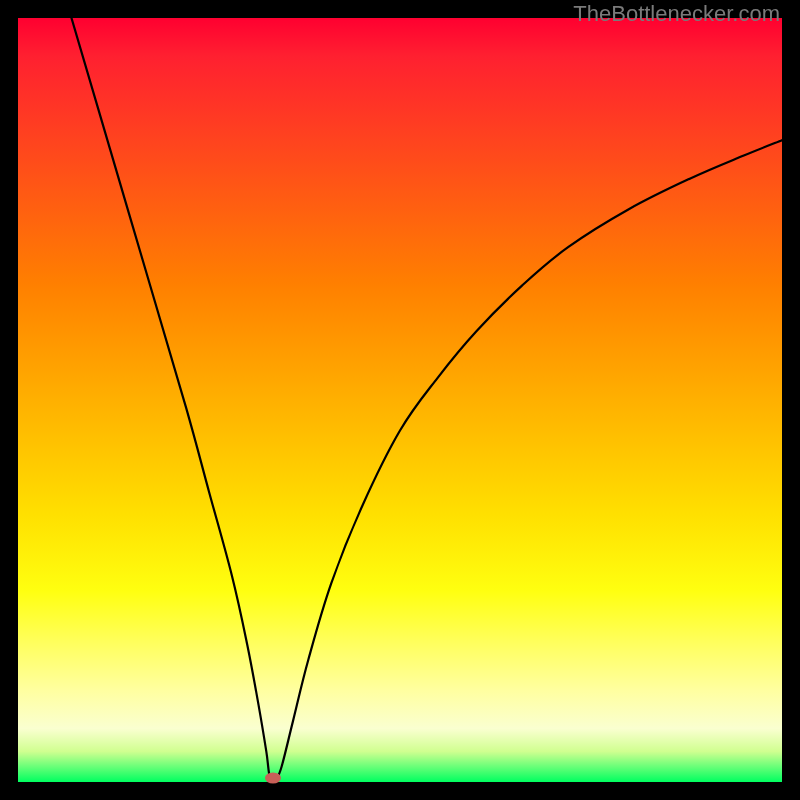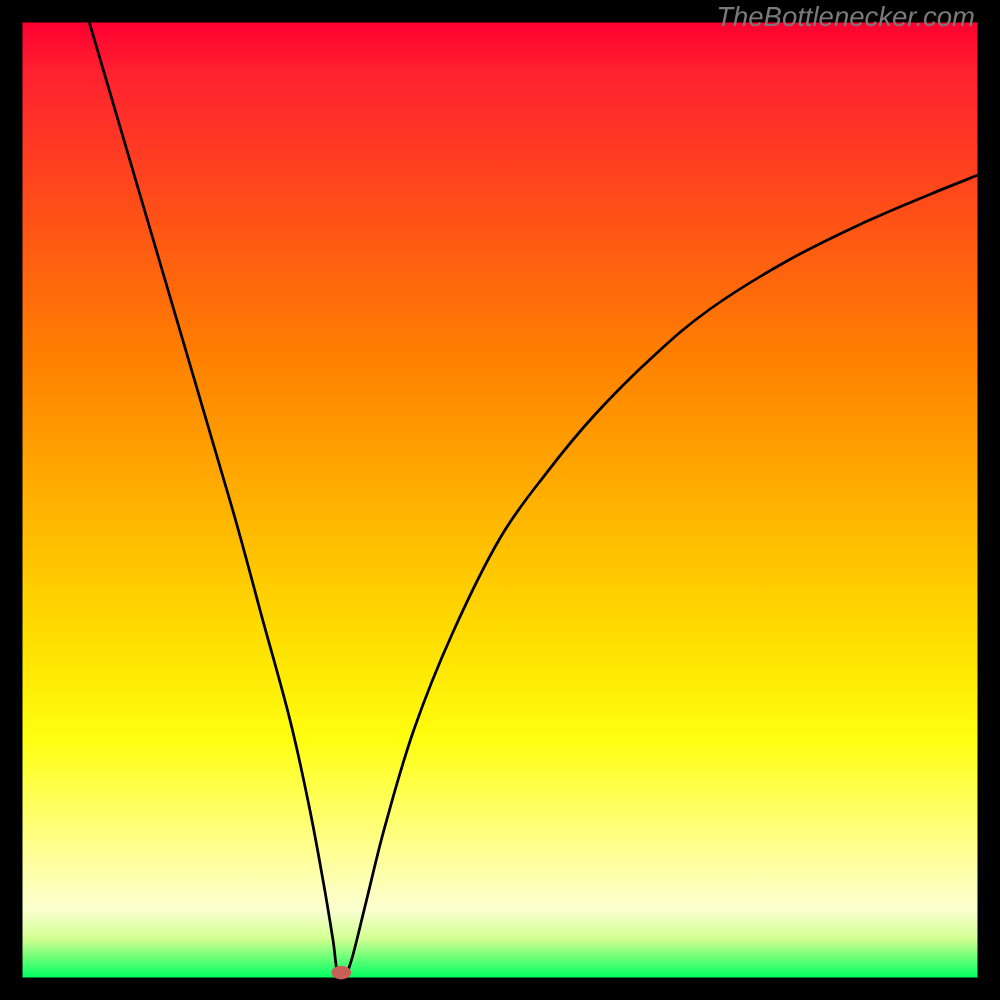--- a/index.html
+++ b/index.html
@@ -34,21 +34,20 @@
   }
   .attribution {
     position: absolute;
     top: 1px;
     right: 20px;
     font-family: Arial, sans-serif;
     font-size: 22px;
     color: #7a7a7a;
     font-weight: 500;
     z-index: 10;
-    font-style: italic;
   }
   .curve-svg {
     position: absolute;
     left: 0;
     top: 0;
     width: 100%;
     height: 100%;
   }
   .marker {
     position: absolute;

